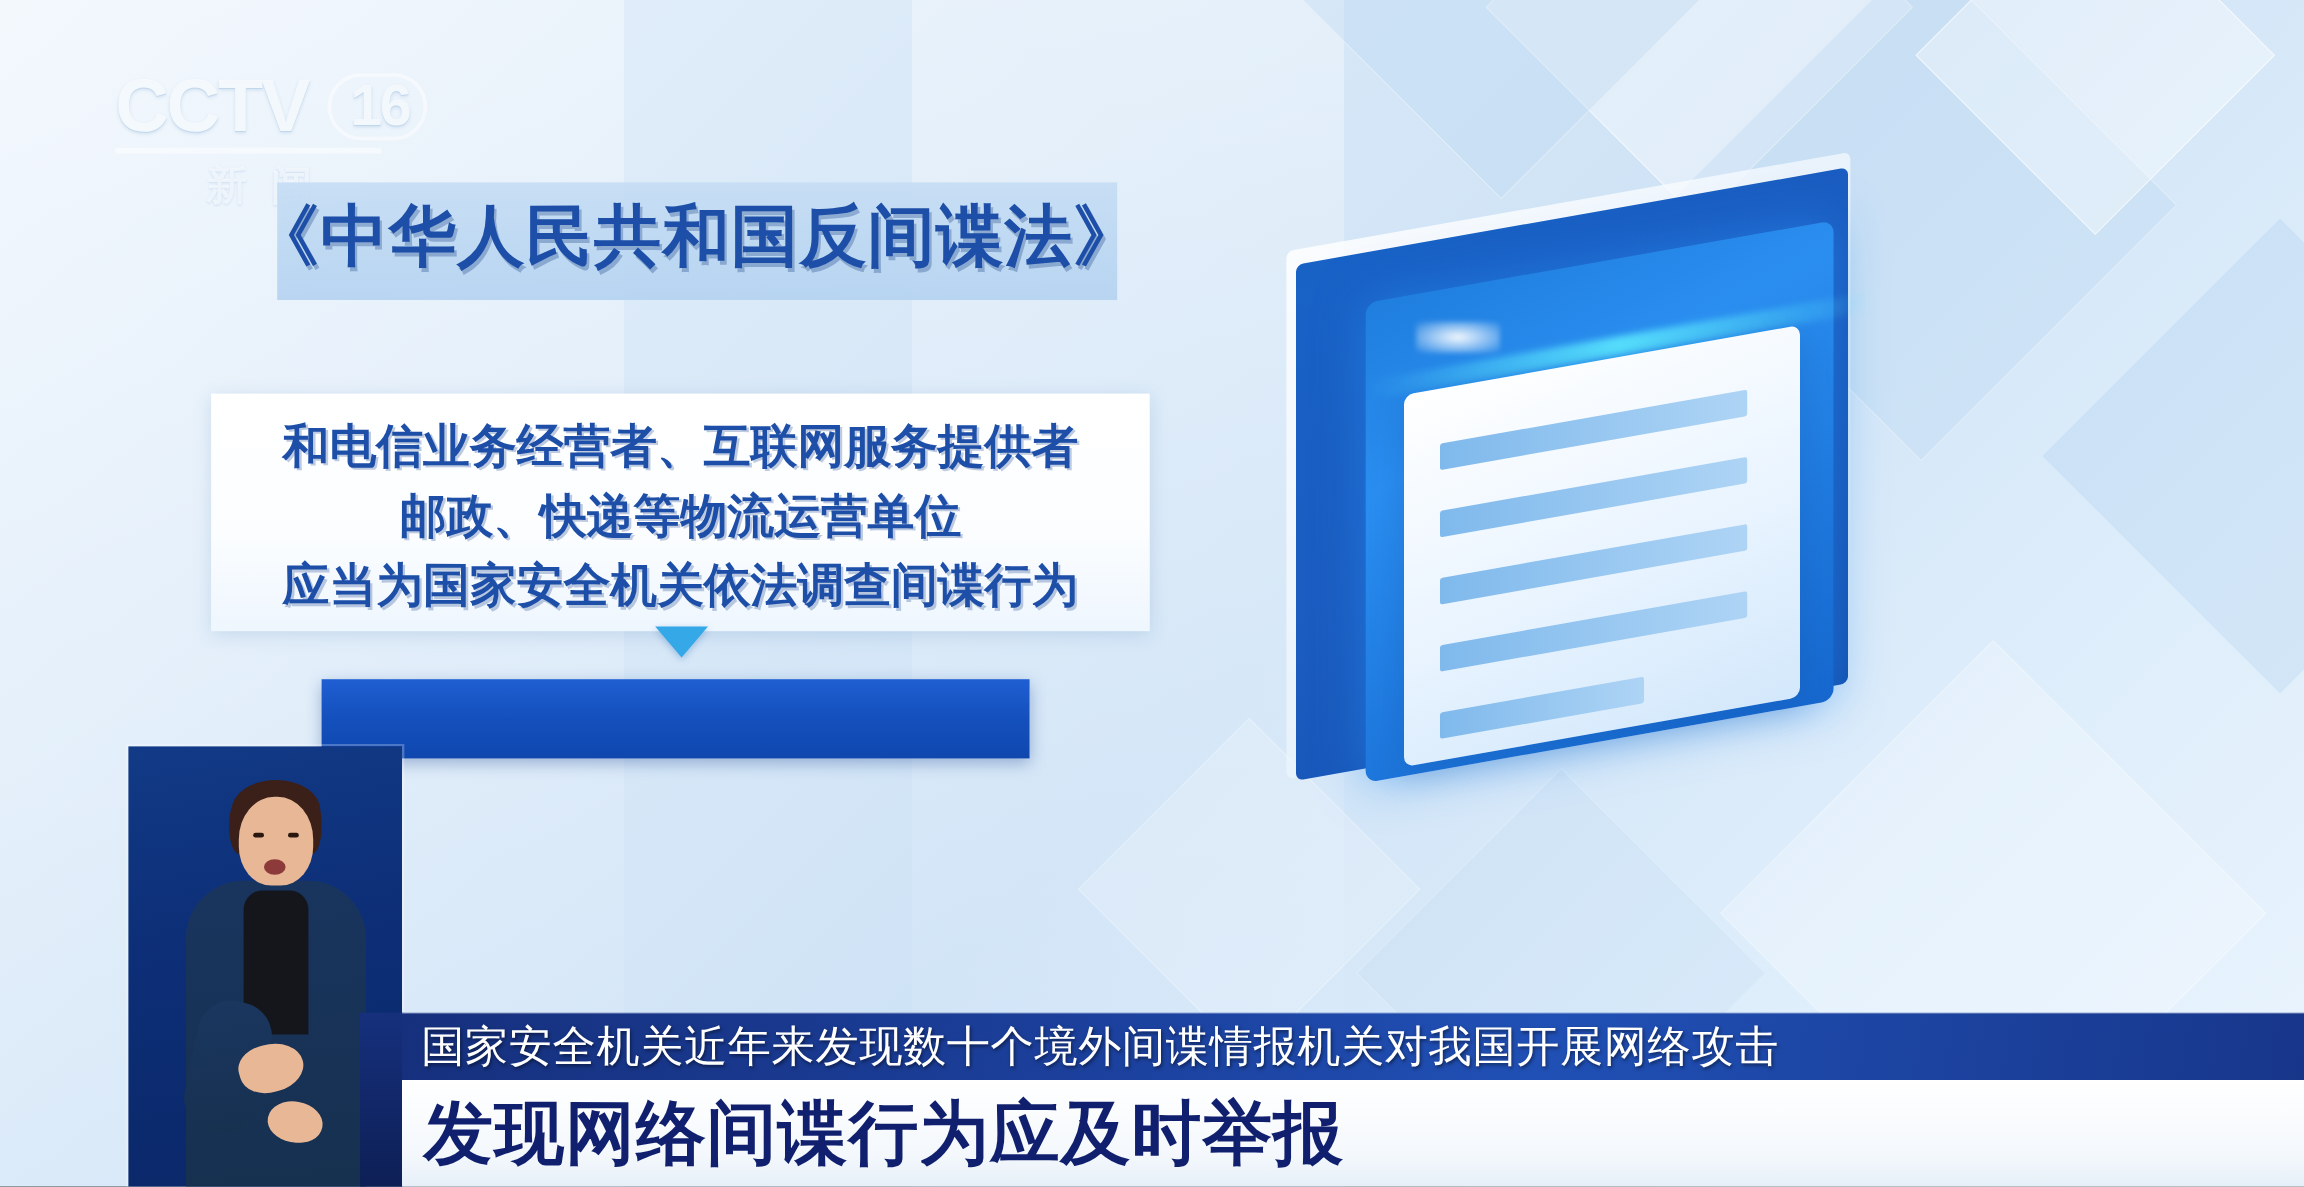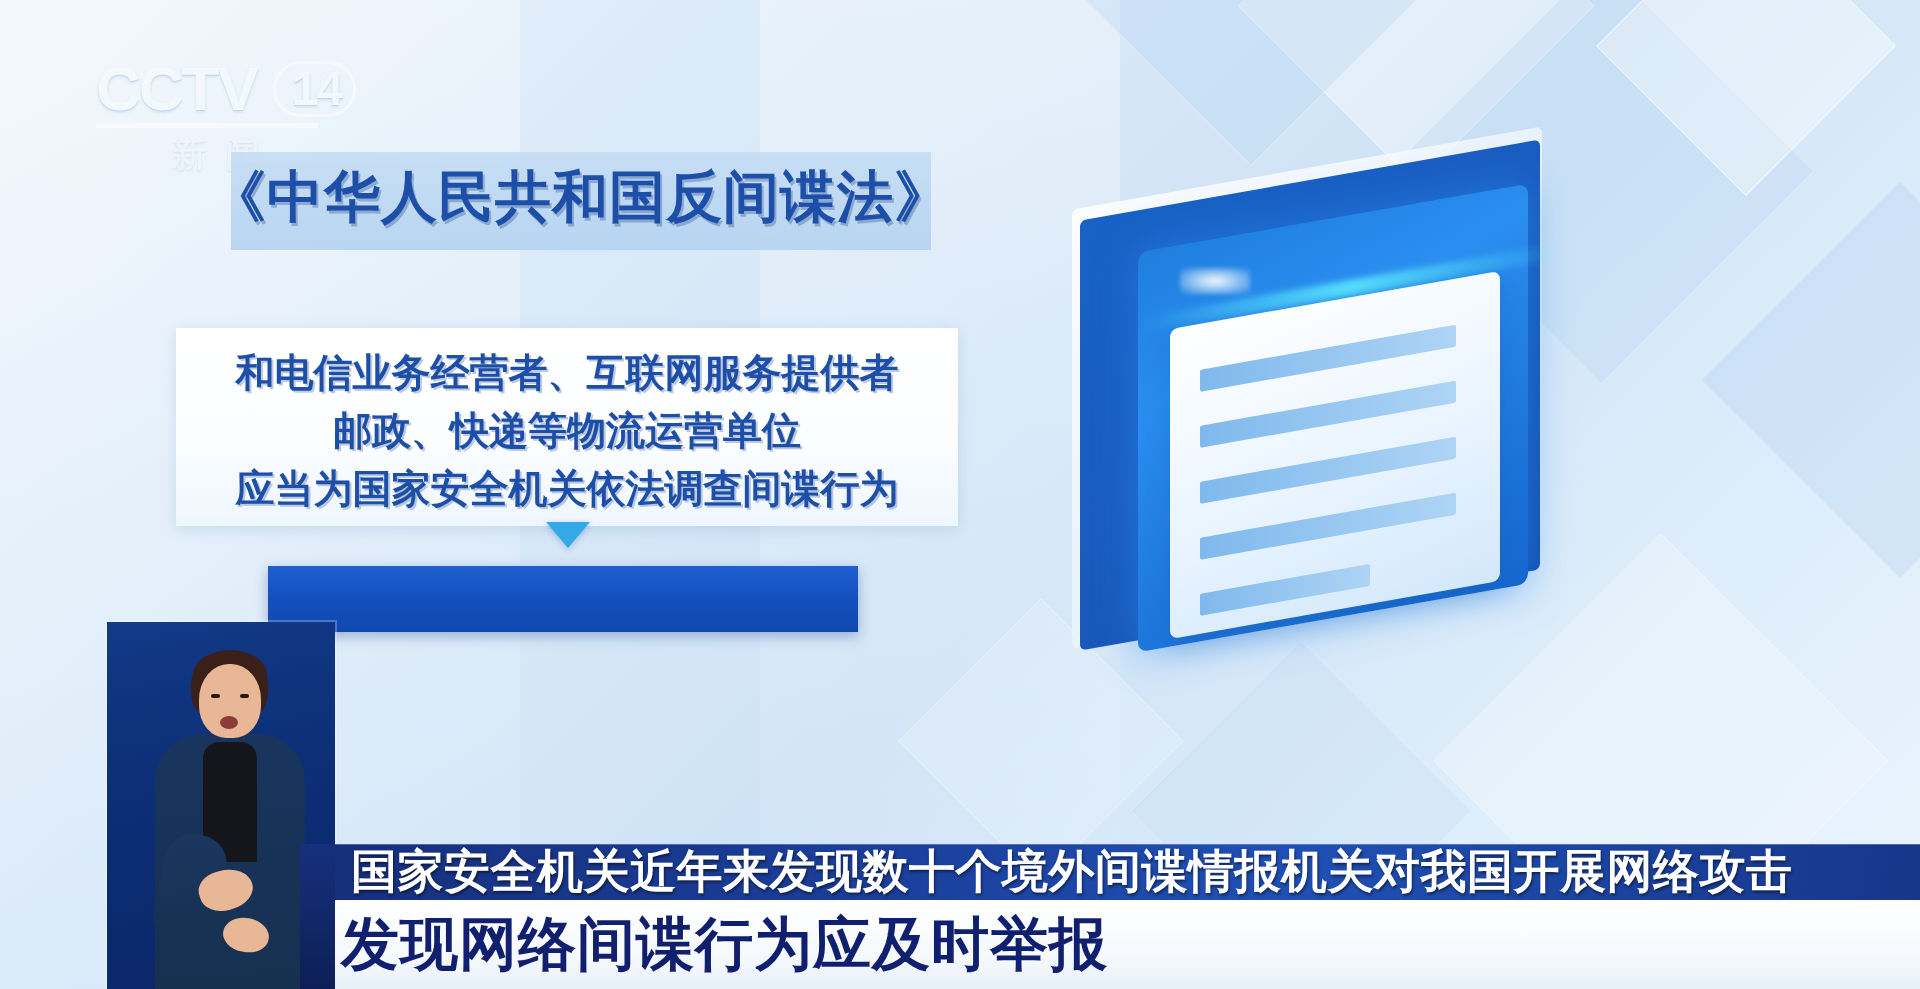--- a/index.html
+++ b/index.html
@@ -298,36 +298,36 @@
   .ticker {
     position: absolute;
     left: 335px; top: 844px;
     width: 1585px; height: 56px;
     background: linear-gradient(100deg, #16307d 0%, #1b3f9b 35%, #2050b5 60%, #17368a 100%);
     display: flex; align-items: center;
     box-shadow: inset 0 1px 0 rgba(255,255,255,0.25);
   }
   .ticker-text {
     padding-left: 16px;
-    font-size: 46px;
-    font-weight: bold;
+    font-size: 36px;
+    font-weight: normal;
     color: #ffffff;
     letter-spacing: 0.5px;
     text-shadow: 1px 2px 3px rgba(0,0,0,0.5);
     white-space: nowrap;
   }
   .headline-bar {
     position: absolute;
     left: 335px; top: 900px;
     width: 1585px; height: 89px;
     background: linear-gradient(180deg, #ffffff 0%, #f4f8fc 70%, #e6eff8 100%);
     display: flex; align-items: center;
   }
   .headline-text {
-    padding-left: 6px;
+    padding-left: 18px;
     font-size: 58px;
     font-weight: bold;
     color: #101f6e;
     letter-spacing: 1px;
     white-space: nowrap;
   }
   .lt-spine {
     position: absolute;
     left: 300px; top: 844px;
     width: 36px; height: 145px;
@@ -365,21 +365,21 @@
         <div class="doc-line" style="top:214px;width:256px;"></div>
         <div class="doc-line" style="top:270px;width:170px;"></div>
       </div>
     </div>
   </div>
 
   <div class="logo">
     <div class="logo-main">
       <span>CCTV</span>
       <span class="logo-slash"></span>
-      <span class="logo-13">14</span>
+      <span class="logo-13">16</span>
     </div>
     <div class="logo-underline"></div>
     <div class="logo-sub">新闻</div>
   </div>
 
   <div class="law-title-band"></div>
   <div class="law-title">《中华人民共和国反间谍法》</div>
 
 
   <div class="content-card"></div>

